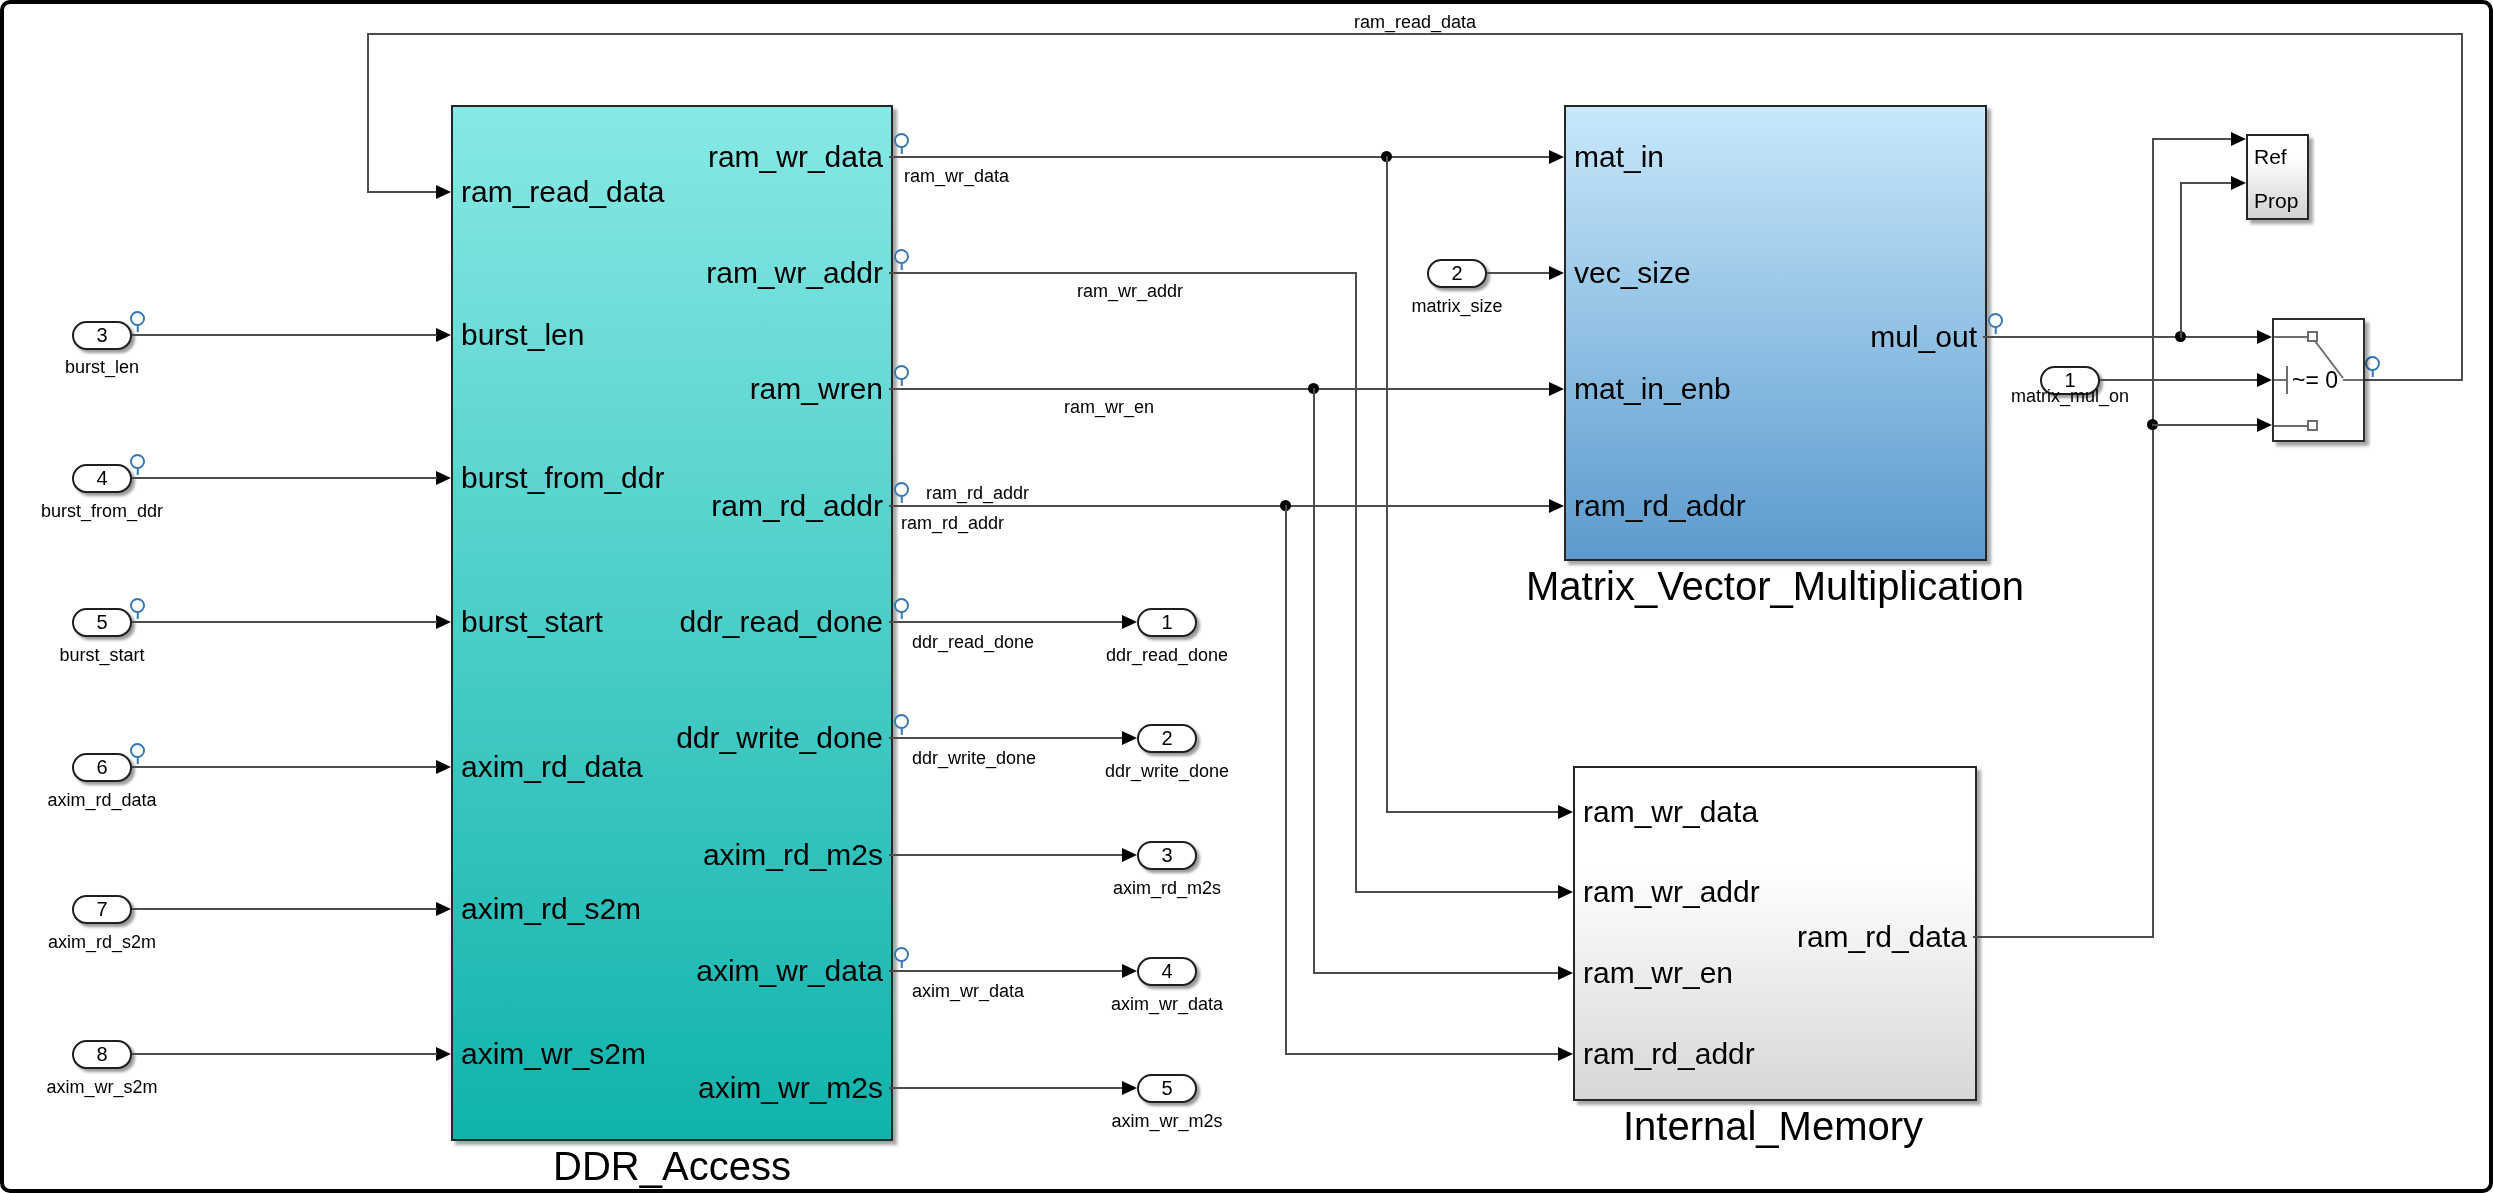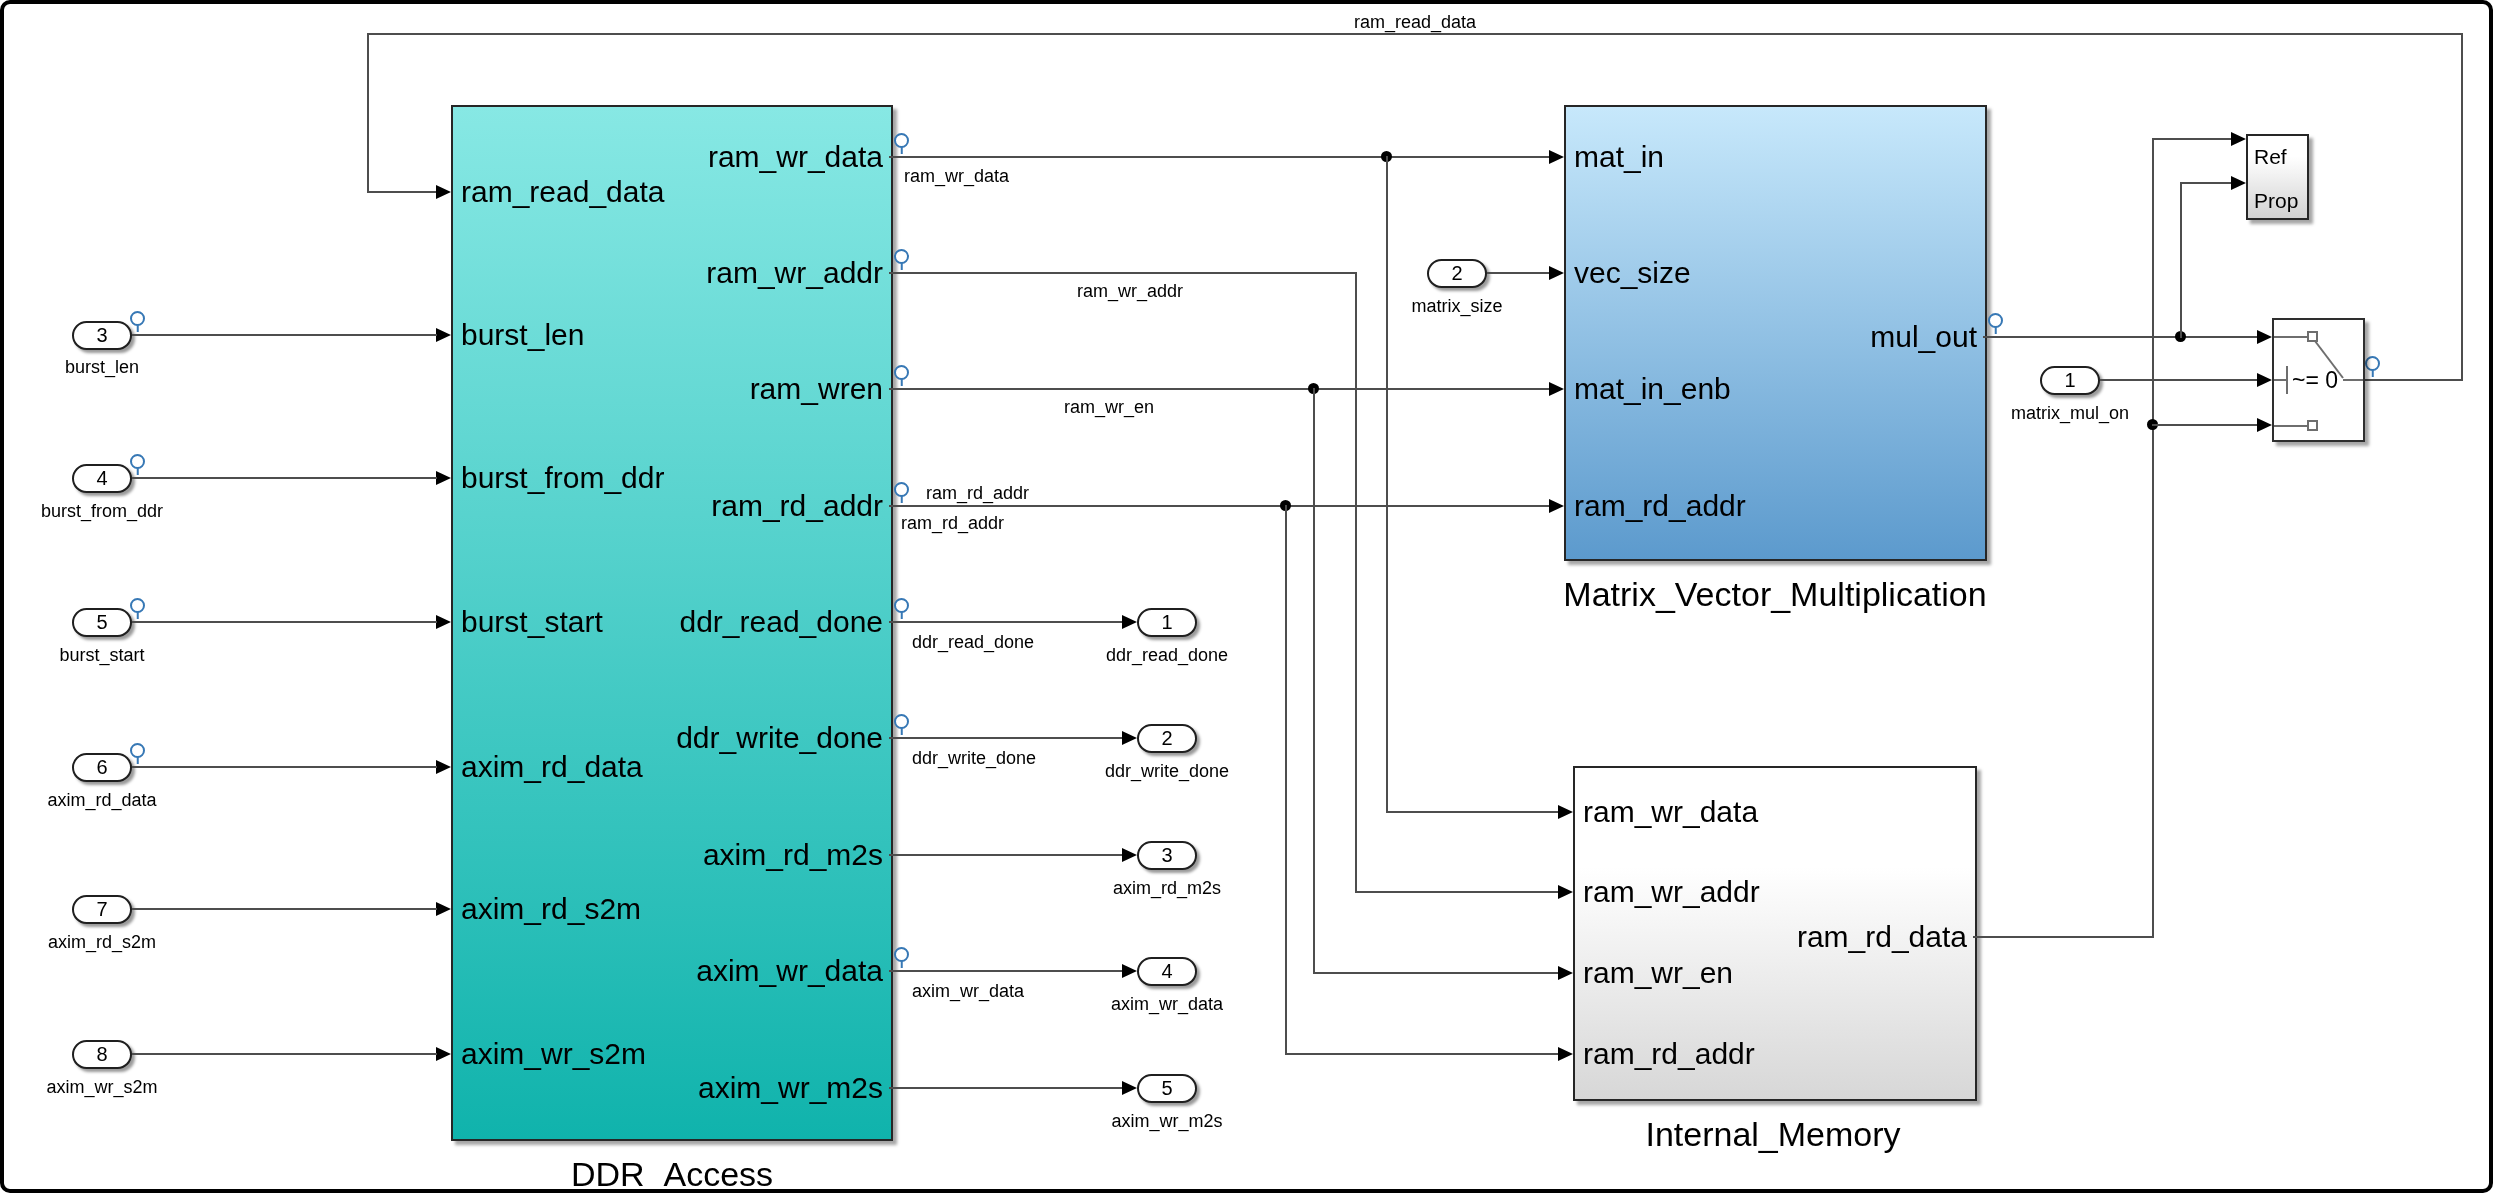--- a/index.html
+++ b/index.html
@@ -16,21 +16,21 @@
   .pin{position:absolute;width:11px;height:11px;border:2.5px solid #3778B5;border-radius:50%;background:#fff;}
   .pin::after{content:"";position:absolute;left:50%;top:100%;transform:translateX(-50%);
               width:2.5px;height:8px;background:#3778B5;}
   .block{position:absolute;border:2px solid #262626;box-shadow:4px 4px 3px rgba(0,0,0,.35);}
   .blk-ddr{background:linear-gradient(180deg,#87E8E4 0%,#10B3AC 100%);}
   .blk-matrix{background:linear-gradient(180deg,#C7E8FB 0%,#5C9ACD 100%);}
   .blk-memory{background:linear-gradient(180deg,#FFFFFF 30%,#D7D7D7 100%);}
   .blk-compare{background:linear-gradient(180deg,#FFFFFF 25%,#D2D2D2 100%);}
   .blk-switch{background:#fff;border-color:#2e2e2e;}
   .port-label{position:absolute;font-size:30px;line-height:30px;transform:translateY(-50%);white-space:nowrap;}
-  .block-name{position:absolute;font-size:34px;line-height:36px;transform:translateX(-50%);white-space:nowrap;margin-top:8px;}
+  .block-name{position:absolute;font-size:40px;line-height:36px;transform:translateX(-50%);white-space:nowrap;}
   .lbl{position:absolute;font-size:18px;line-height:20px;white-space:nowrap;}
   .lbl.center{transform:translateX(-50%);}
   .oval{position:absolute;width:56px;height:25px;border:2px solid #1f1f1f;border-radius:15px;background:#fff;
         box-shadow:3px 3px 3px rgba(0,0,0,.4);display:flex;align-items:center;justify-content:center;
         font-size:20px;}
   .rp-label{position:absolute;font-size:21px;line-height:21px;transform:translateY(-50%);white-space:nowrap;}
   .sw-text{position:absolute;font-size:23px;line-height:23px;white-space:nowrap;}
   svg line,svg rect{stroke:#6e6e6e;stroke-width:2;fill:#fff;}
   svg line{fill:none;}
 </style>
@@ -228,21 +228,21 @@
   <div class="wire-v" style="left:2148px;top:134px;height:800px;"></div>
   <div class="wire-h" style="left:2148px;top:134px;width:80px;"></div>
   <div class="arrow" style="left:2227px;top:128px;"></div>
   <div class="dot" style="left:2143px;top:415px;"></div>
   <div class="wire-h" style="left:2148px;top:420px;width:106px;"></div>
   <div class="arrow" style="left:2253px;top:414px;"></div>
 
   <div class="oval" style="left:2036px;top:362px;">
       <span>1</span>
     </div>
-  <div class="lbl center" style="left:2066px;top:399px;">matrix_mul_on</div>
+  <div class="lbl center" style="left:2066px;top:382px;">matrix_mul_on</div>
   <div class="wire-h" style="left:2096px;top:375px;width:158px;"></div>
   <div class="arrow" style="left:2253px;top:369px;"></div>
 
   <div class="block blk-compare" style="left:2242px;top:130px;width:59px;height:82px;">
     <span class="rp-label" style="left:6px;top:20px;">Ref</span>
     <span class="rp-label" style="left:6px;top:64px;">Prop</span>
   </div>
 
   <div class="block blk-switch" style="left:2268px;top:314px;width:89px;height:120px;">
     <svg width="89" height="120" style="position:absolute;left:0;top:0;">

